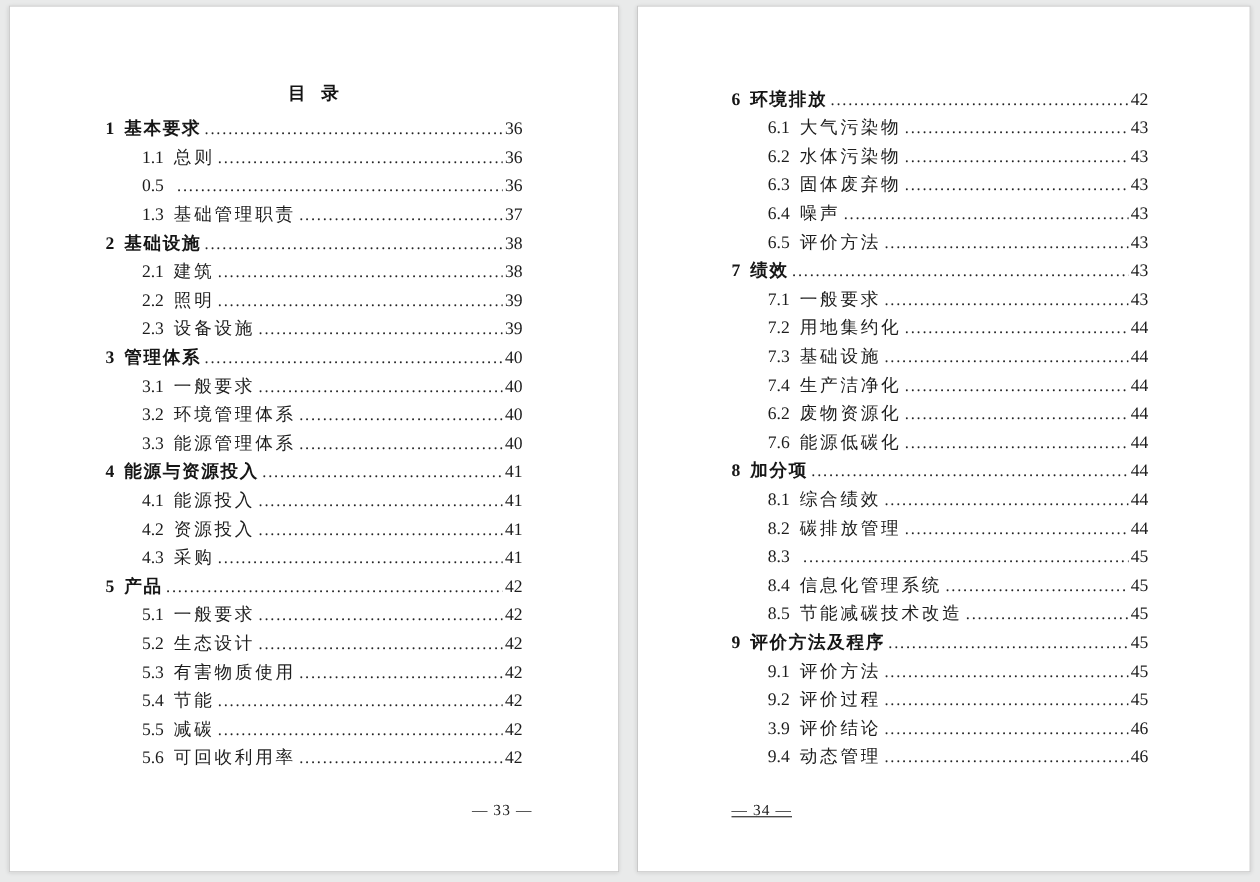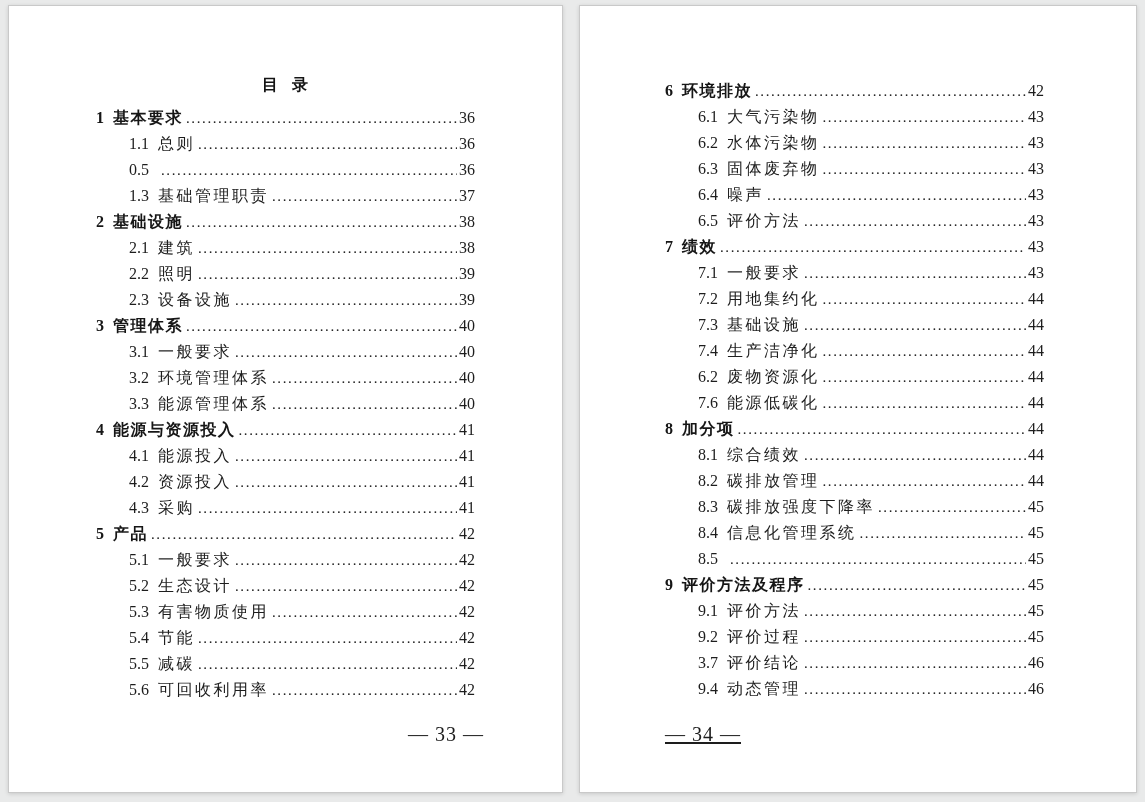--- a/index.html
+++ b/index.html
@@ -81,21 +81,21 @@
   .pagenum {
     flex: 0 0 auto;
     min-width: 20px;
     text-align: left;
     font-weight: 400;
     color: #1d1d1d;
   }
   .footer {
     position: absolute;
     bottom: 46px;
-    font-size: 20px;
+    font-size: 14px;
     font-weight: 400;
     color: #1d1d1d;
     letter-spacing: 1px;
   }
   #page-left .footer { right: 78px; }
   #page-right .footer { left: 85px; text-decoration: underline; }
 </style>
 </head>
 <body>
 
@@ -339,32 +339,32 @@
           <span class="pagenum">44</span>
         </div>
         <div class="row lvl2">
           <span class="num">8.2</span>
           <span class="label">碳排放管理</span>
           <span class="leader"></span>
           <span class="pagenum">44</span>
         </div>
         <div class="row lvl2">
           <span class="num">8.3</span>
-          <span class="label">碳排放强度下降率</span>
           <span class="leader"></span>
           <span class="pagenum">45</span>
         </div>
         <div class="row lvl2">
           <span class="num">8.4</span>
           <span class="label">信息化管理系统</span>
           <span class="leader"></span>
           <span class="pagenum">45</span>
         </div>
         <div class="row lvl2">
           <span class="num">8.5</span>
+          <span class="label">节能减碳技术改造</span>
           <span class="leader"></span>
           <span class="pagenum">45</span>
         </div>
         <div class="row lvl1">
           <span class="num">9</span>
           <span class="label">评价方法及程序</span>
           <span class="leader"></span>
           <span class="pagenum">45</span>
         </div>
         <div class="row lvl2">
@@ -373,21 +373,21 @@
           <span class="leader"></span>
           <span class="pagenum">45</span>
         </div>
         <div class="row lvl2">
           <span class="num">9.2</span>
           <span class="label">评价过程</span>
           <span class="leader"></span>
           <span class="pagenum">45</span>
         </div>
         <div class="row lvl2">
-          <span class="num">3.7</span>
+          <span class="num">3.9</span>
           <span class="label">评价结论</span>
           <span class="leader"></span>
           <span class="pagenum">46</span>
         </div>
         <div class="row lvl2">
           <span class="num">9.4</span>
           <span class="label">动态管理</span>
           <span class="leader"></span>
           <span class="pagenum">46</span>
         </div>

